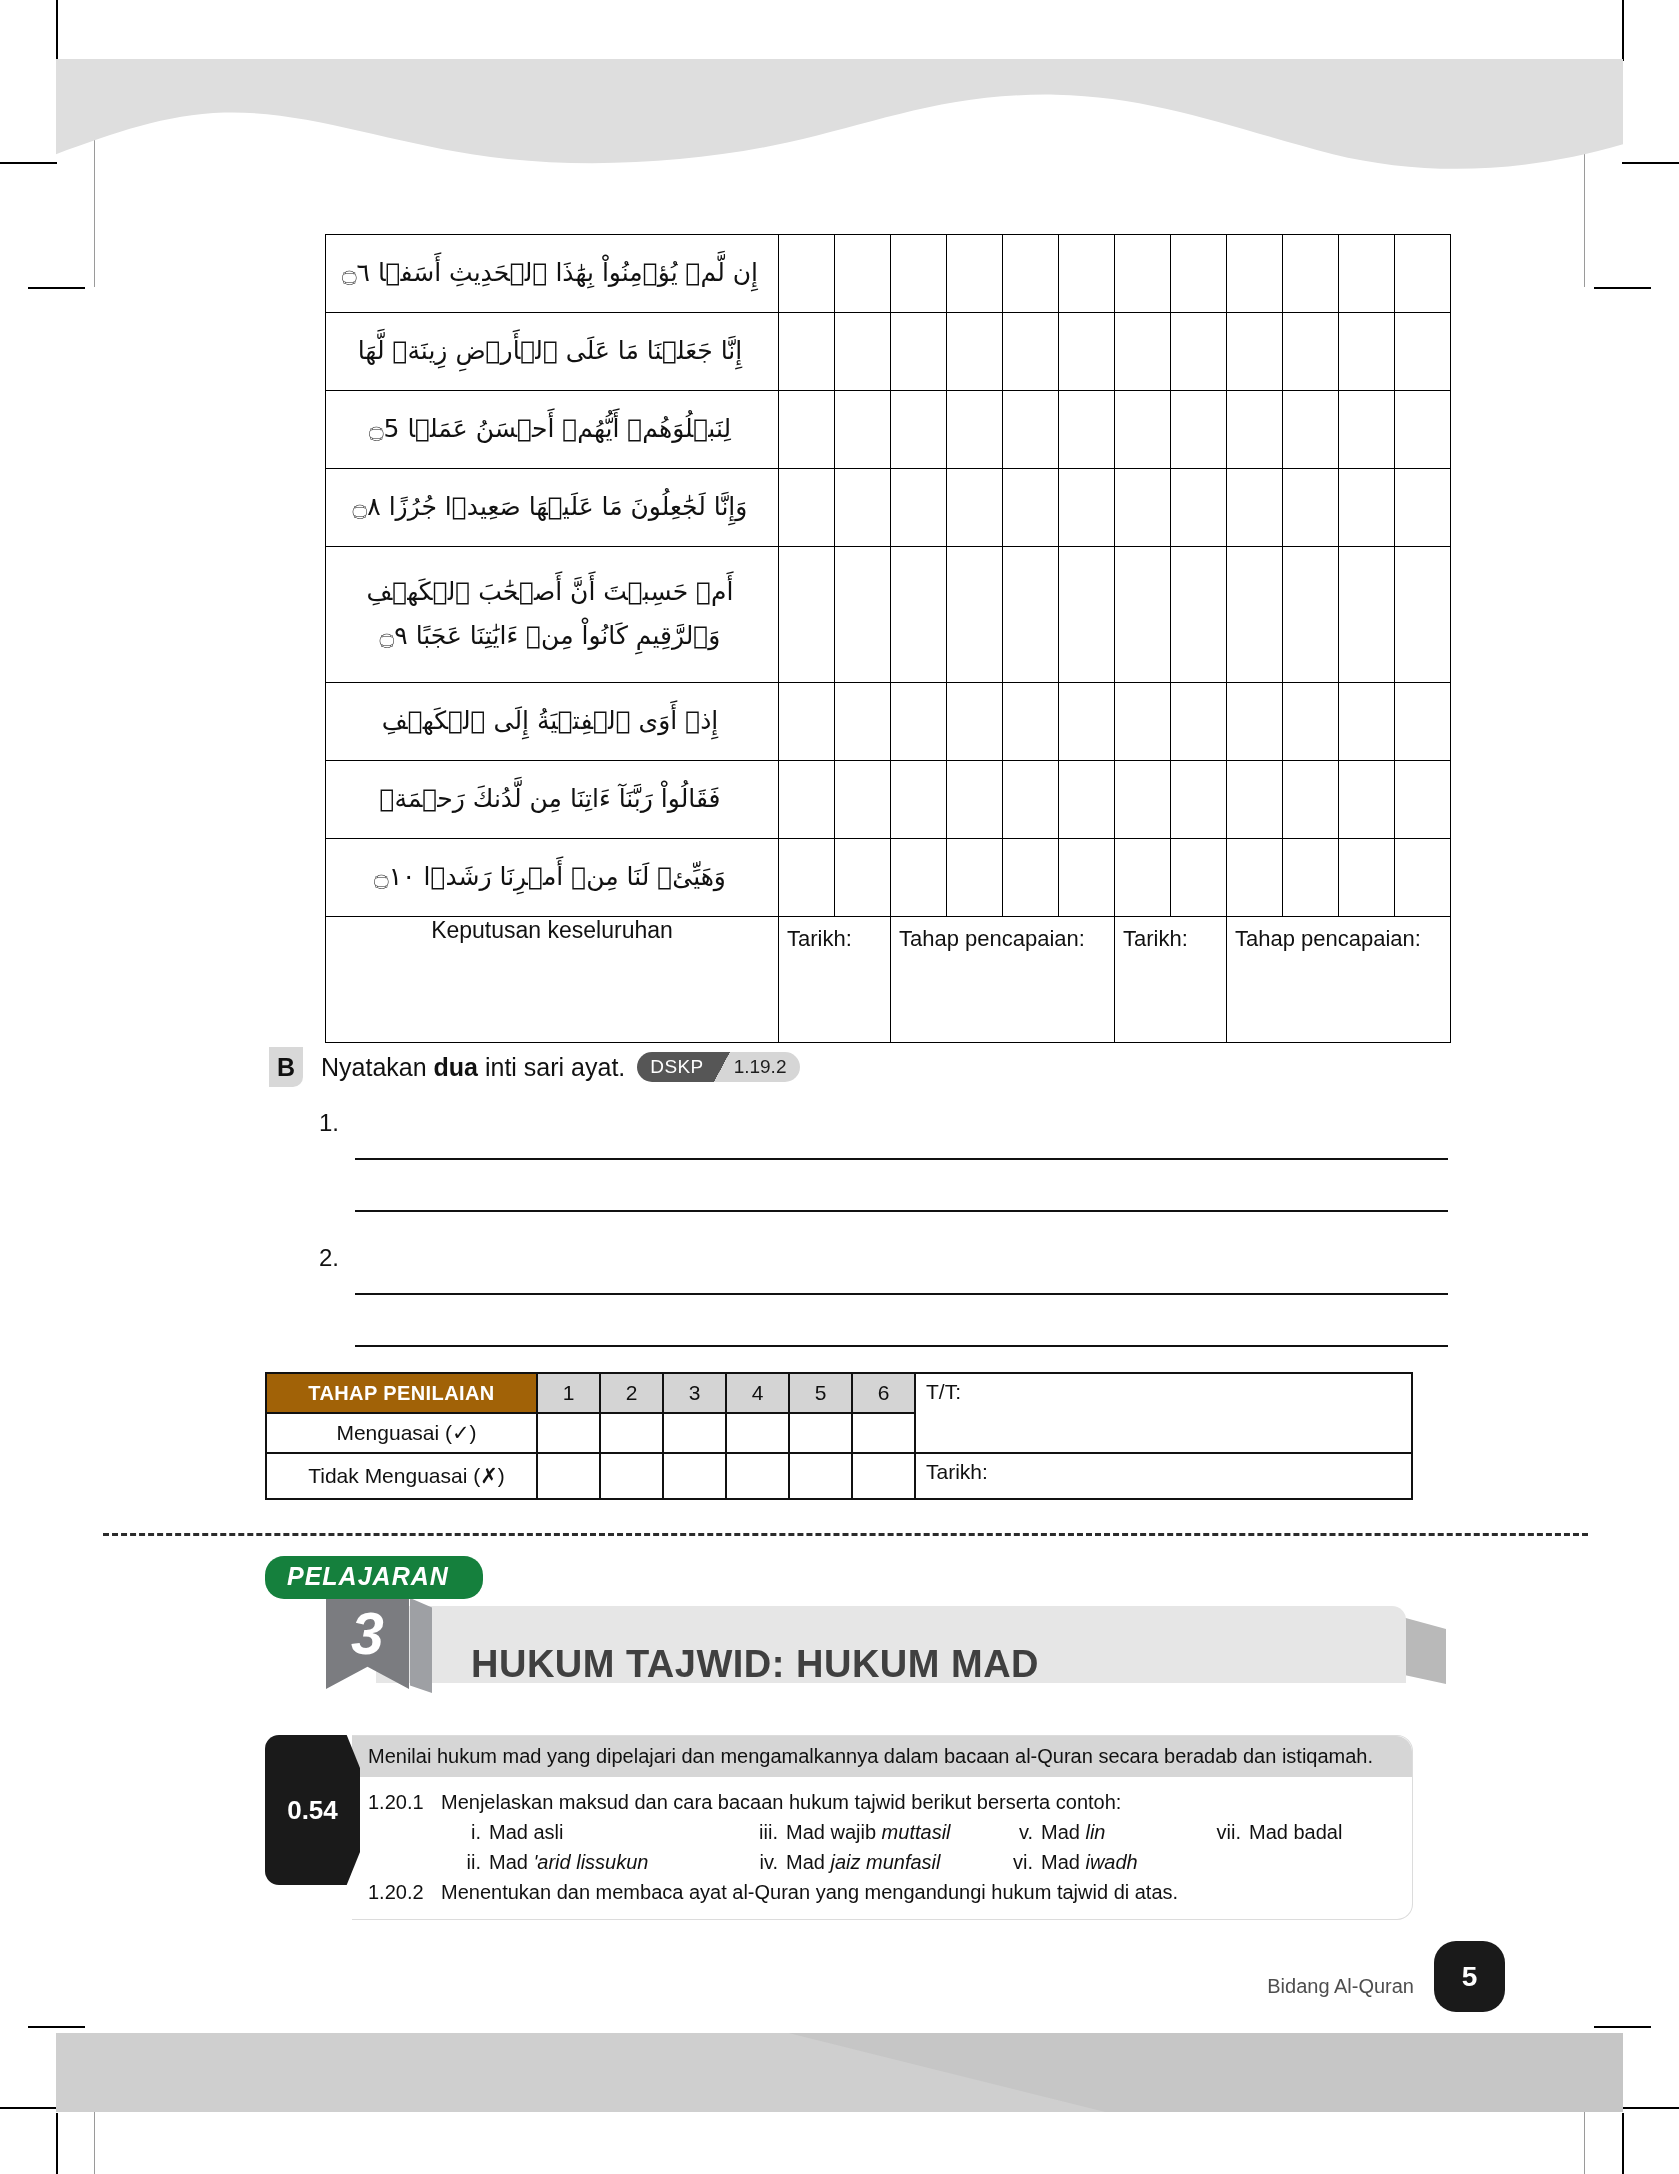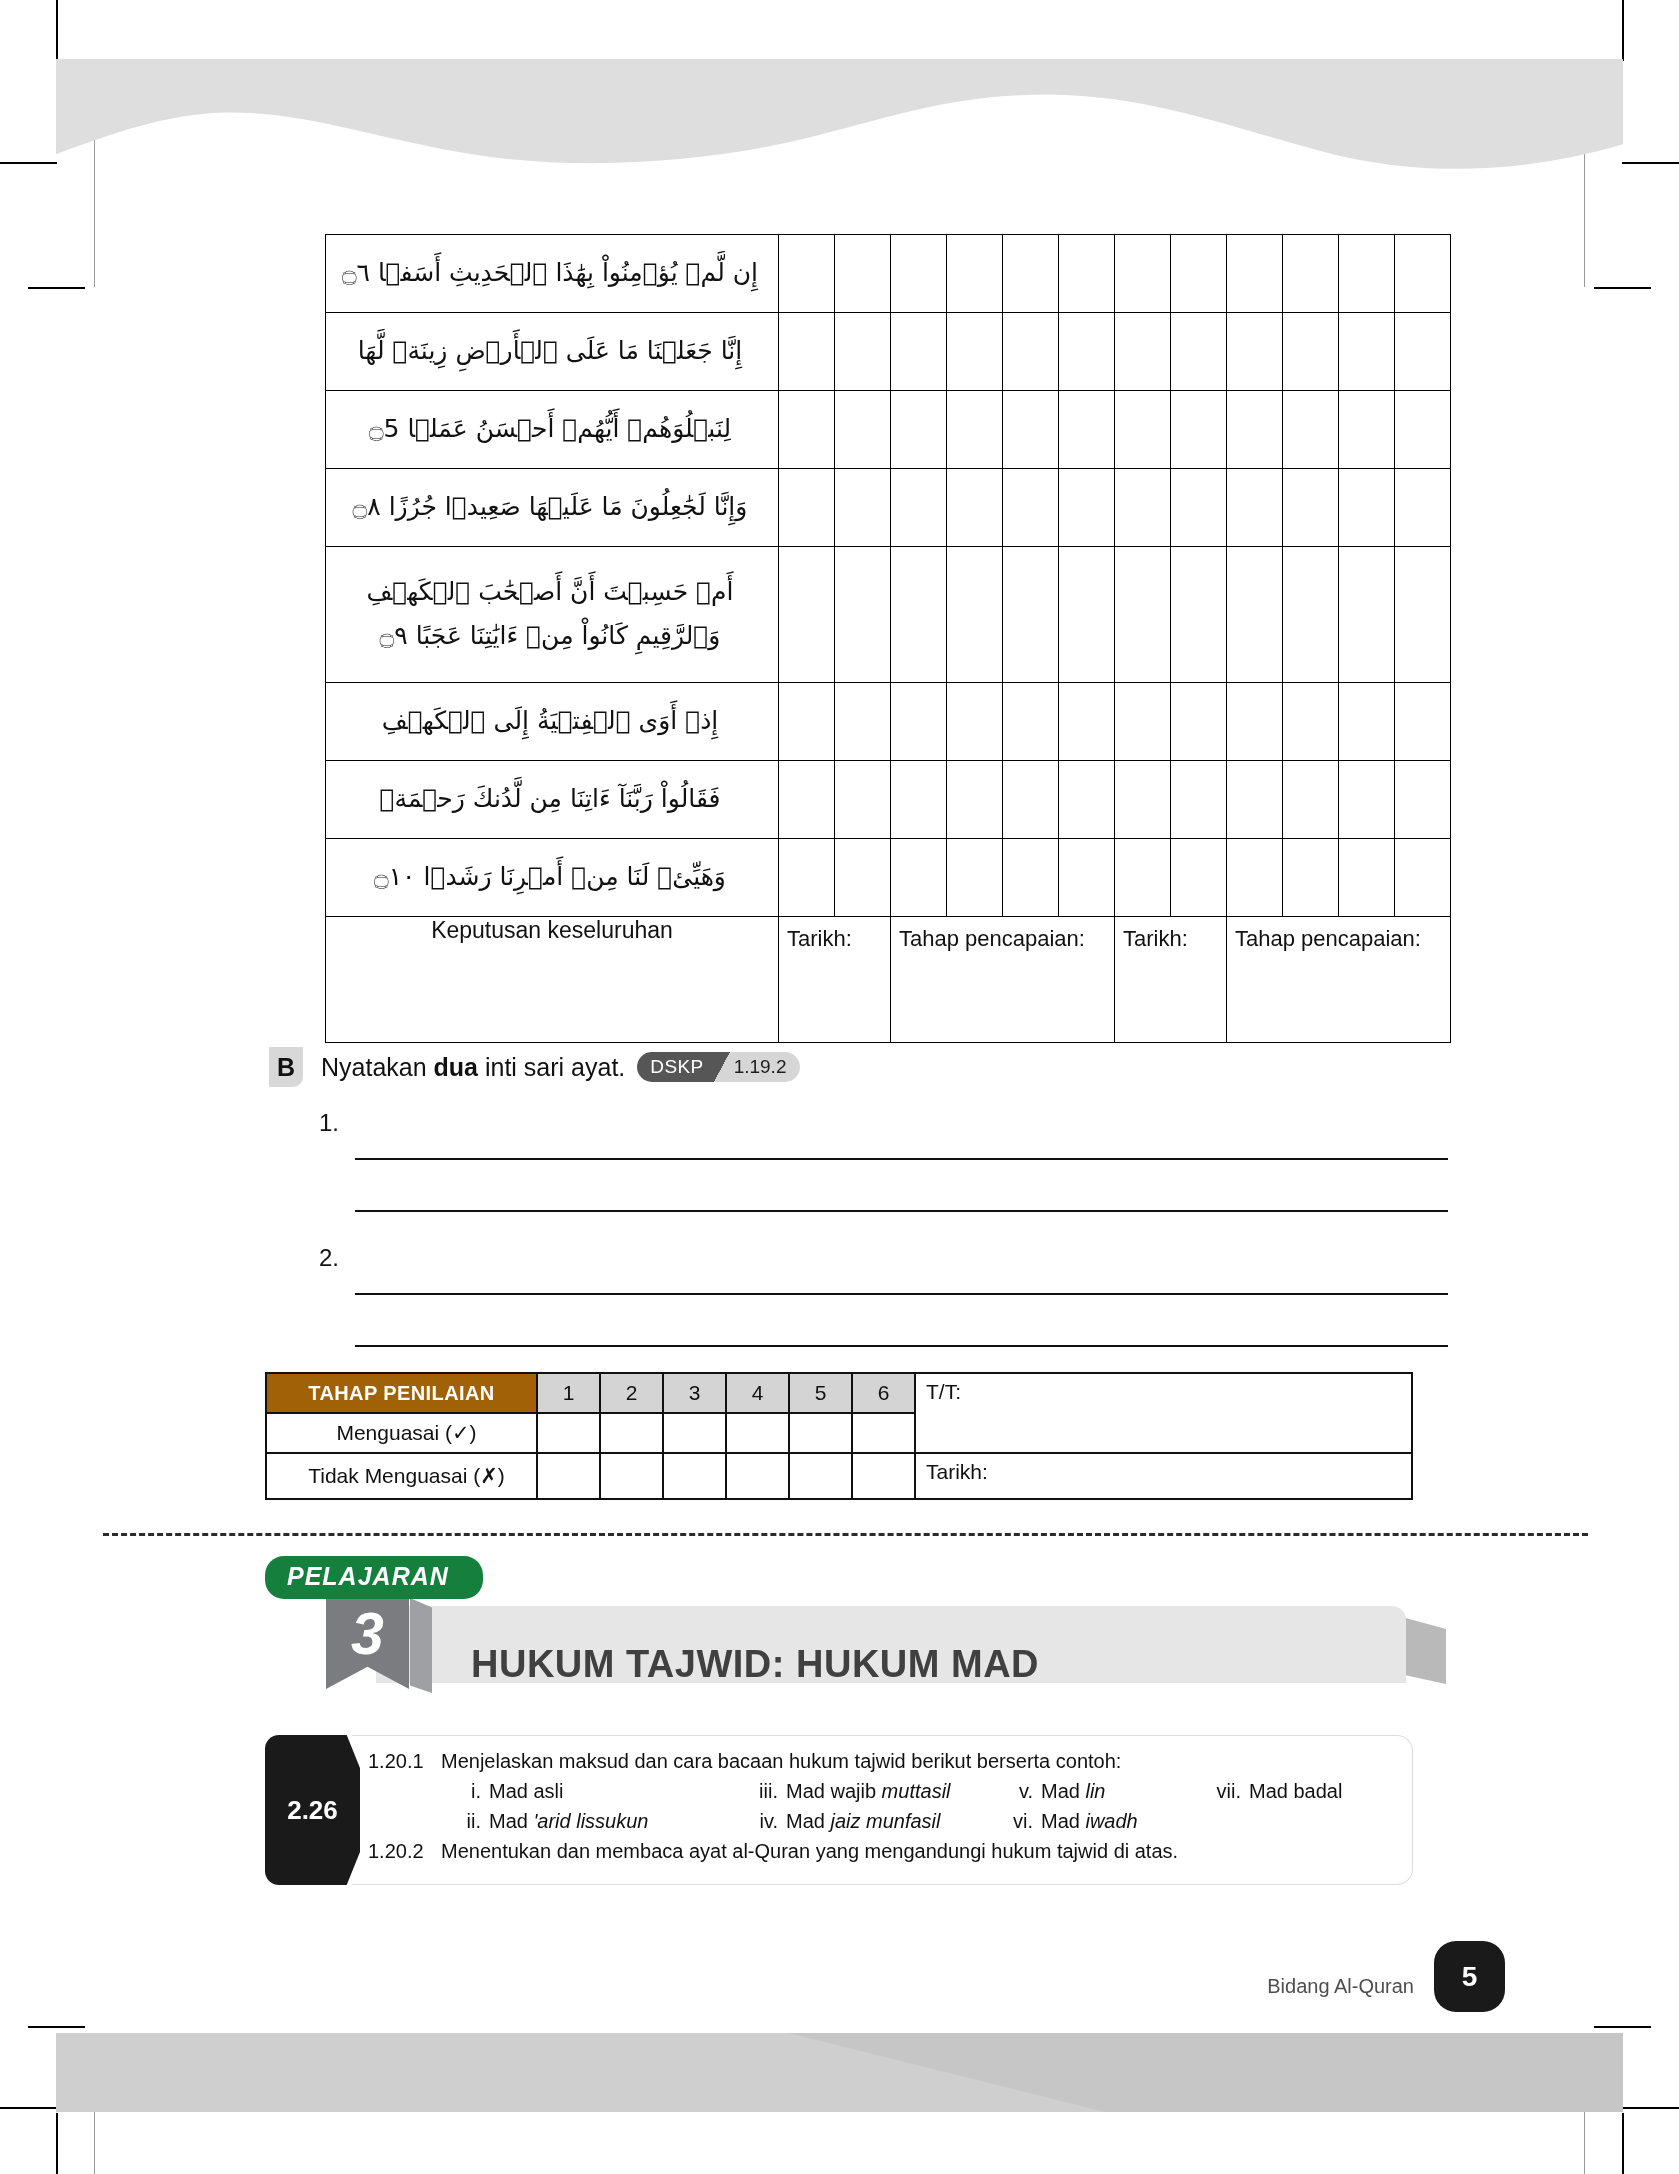--- a/index.html
+++ b/index.html
@@ -670,20 +670,21 @@
     <div class="pelajaran-banner"></div>
     <div class="pelajaran-banner-tail"></div>
     <div class="pelajaran-num-shadow"></div>
     <div class="pelajaran-num">3</div>
     <div class="pelajaran-tag">PELAJARAN</div>
     <div class="pelajaran-title">HUKUM TAJWID: HUKUM MAD</div>
   </div>
 
   <div class="obj-wrap">
     <div class="obj-body">
+      <div class="obj-head">Menilai hukum mad yang dipelajari dan mengamalkannya dalam bacaan al-Quran secara beradab dan istiqamah.</div>
       <div class="obj-lines">
         <div class="obj-row">
           <span class="obj-code">1.20.1</span>
           <span>Menjelaskan maksud dan cara bacaan hukum tajwid berikut berserta contoh:</span>
         </div>
         <div class="obj-sub">
           <span class="col c1">
               <span class="rn">i.</span>
               <span><span>Mad asli</span><i class="it"></i></span>
             </span>
@@ -713,20 +714,20 @@
               <span class="rn">vi.</span>
               <span><span>Mad </span><i class="it">iwadh</i></span>
             </span>
         </div>
         <div class="obj-row">
           <span class="obj-code">1.20.2</span>
           <span>Menentukan dan membaca ayat al-Quran yang mengandungi hukum tajwid di atas.</span>
         </div>
       </div>
     </div>
-    <div class="obj-tab">2.26</div>
+    <div class="obj-tab">0.54</div>
   </div>
 
   <div class="footer-text">Bidang Al-Quran</div>
   <div class="page-badge">5</div>
 
 </div>
 
 
 </body></html>

